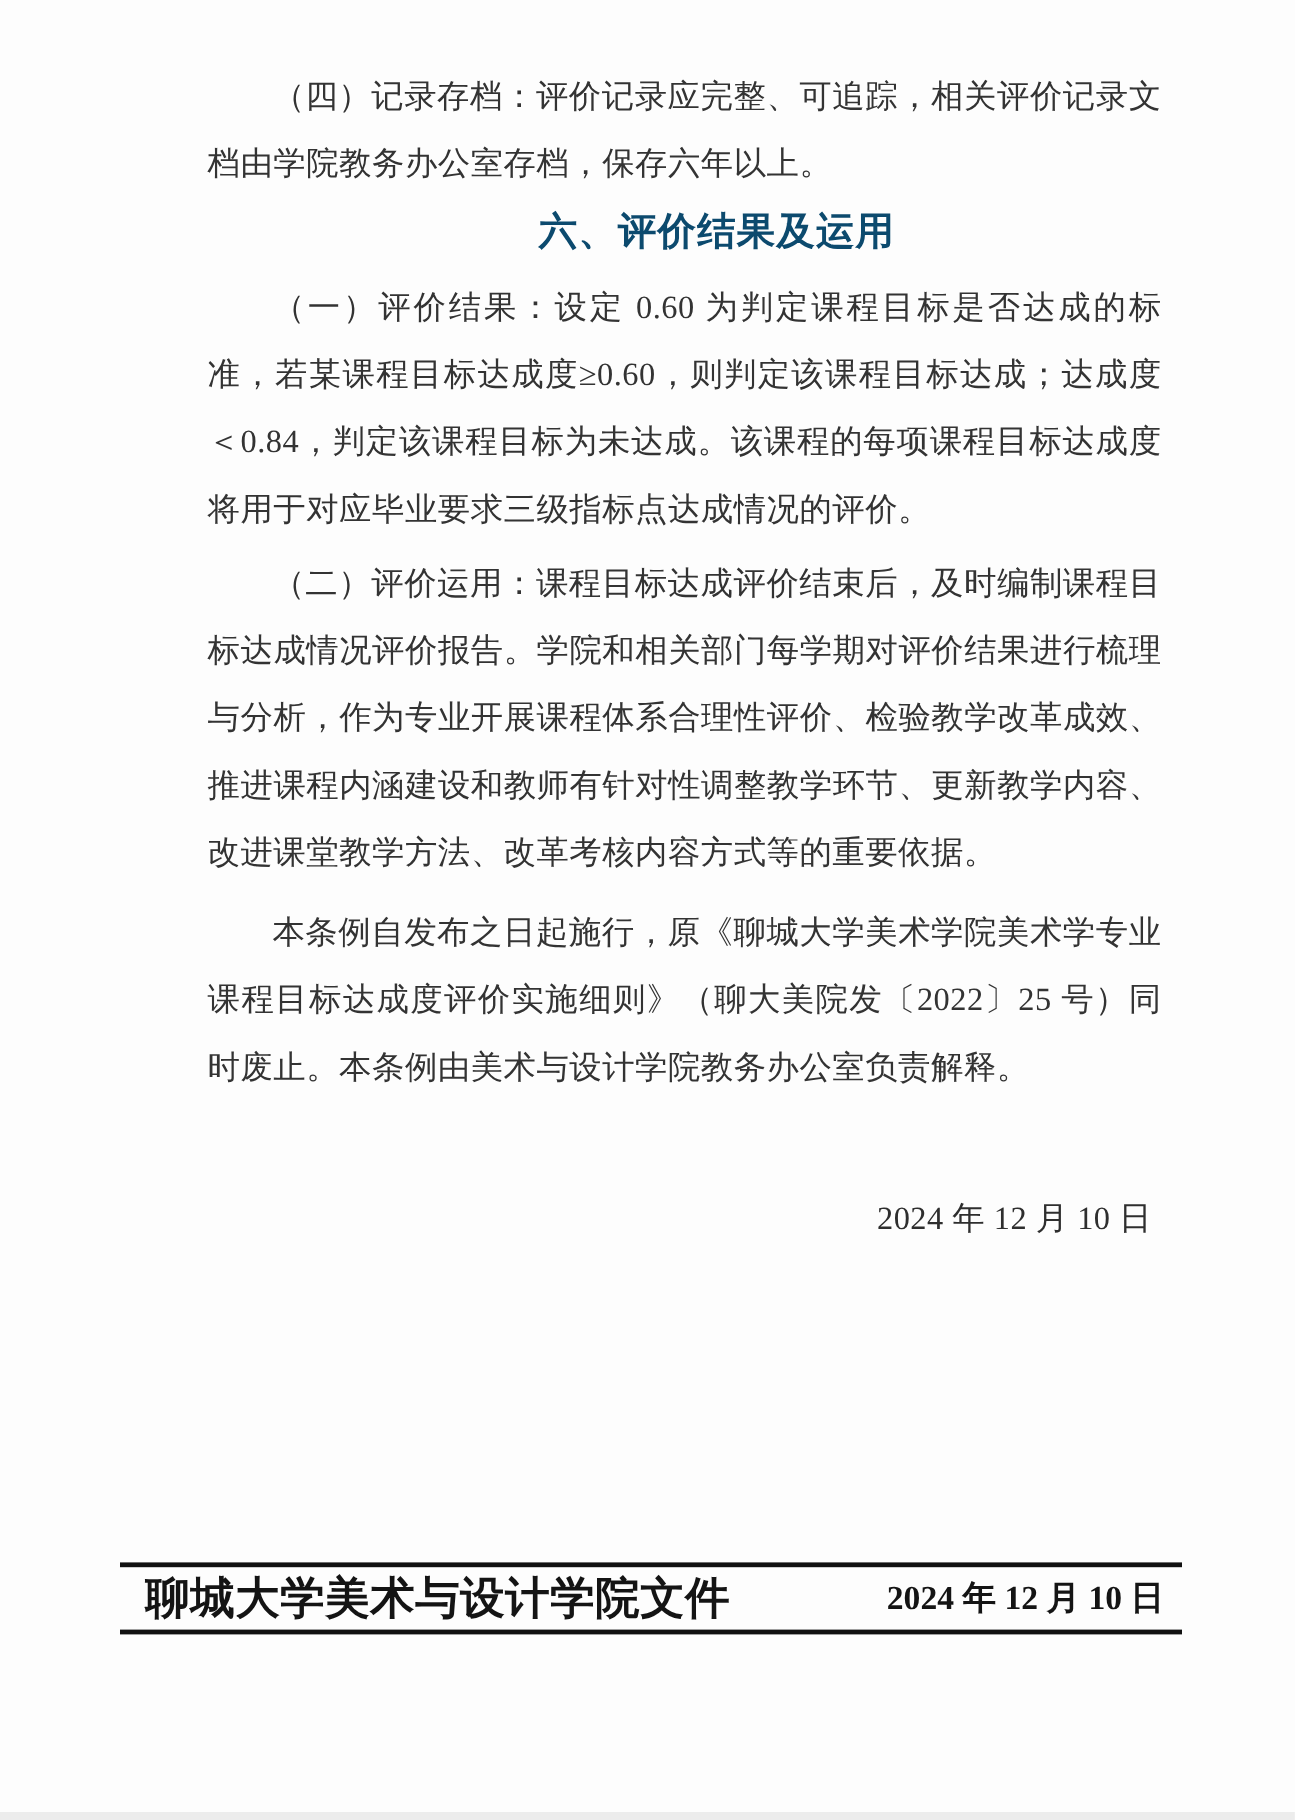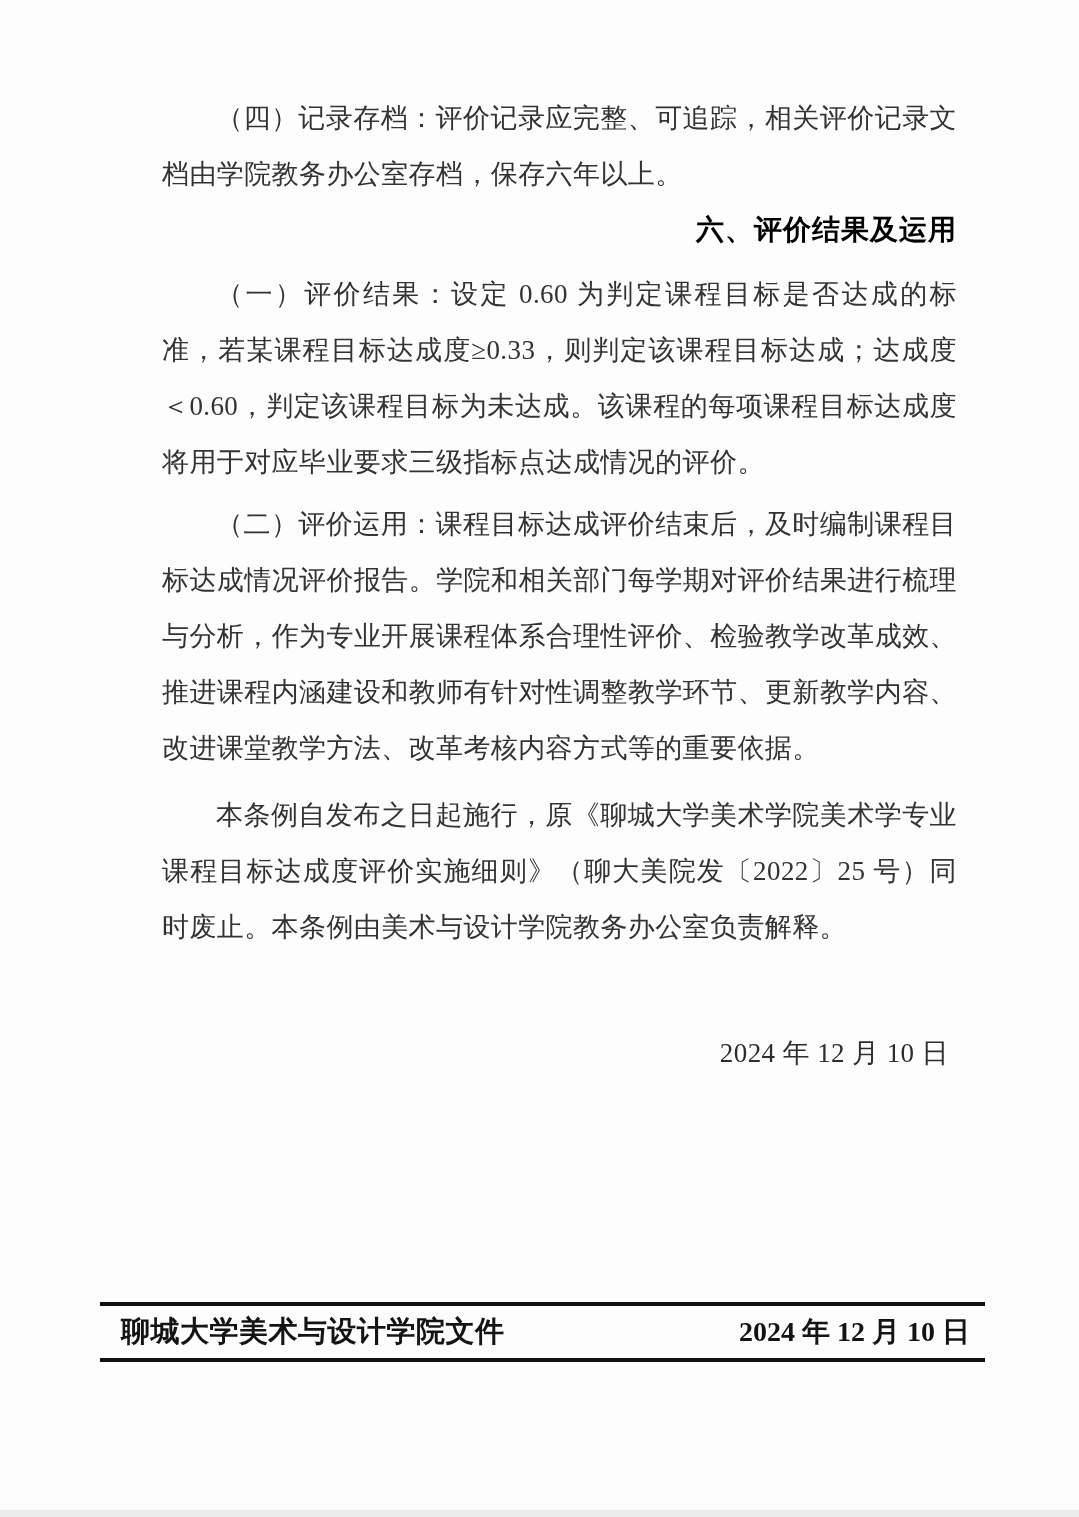--- a/index.html
+++ b/index.html
@@ -13,44 +13,44 @@
     position: relative;
     overflow: hidden;
     font-family: "Liberation Serif", serif;
   }
   .page {
     position: absolute;
     inset: 0;
   }
   .content {
     position: absolute;
-    left: 162px;
+    left: 173px;
     top: 0;
     width: 795px;
-    padding-top: 90px;
+    padding-top: 52px;
     font-size: 27px;
     line-height: 56px;
     color: #333333;
     text-align: justify;
     text-justify: inter-ideograph;
     letter-spacing: 0.4px;
   }
   .content p {
     margin: 0;
     text-indent: 54px;
   }
   .content h2 {
     margin: 0;
     font-family: "Liberation Sans", sans-serif;
     font-weight: 700;
-    font-size: 28px;
+    font-size: 32px;
     line-height: 56px;
-    color: #000000;
+    color: #0c4a6e;
     text-indent: 54px;
-    text-align: right;
+    text-align: center;
     letter-spacing: 1px;
   }
   .para-eval-result { margin-top: 8px !important; }
   .para-eval-use    { margin-top: 6px !important; }
   .heading-seven    { margin-top: 11px !important; }
   .para-appendix    { margin-top: 11px !important; }
   .signature {
     margin-top: 70px;
     text-align: right;
     padding-right: 8px;
@@ -68,21 +68,21 @@
     border-bottom: 4px solid #111111;
     box-sizing: content-box;
     display: flex;
     align-items: center;
     justify-content: space-between;
     padding: 0;
   }
   .footer-title {
     font-family: "Liberation Sans", sans-serif;
     font-weight: 700;
-    font-size: 29px;
+    font-size: 37px;
     color: #141414;
     margin-left: 21px;
     letter-spacing: 0.5px;
   }
   .footer-date {
     font-family: "Liberation Serif", serif;
     font-weight: 700;
     font-size: 28px;
     color: #141414;
     margin-right: 15px;
@@ -99,21 +99,21 @@
 </head>
 <body>
 
 <div class="page">
 
   <div class="content">
     <p>（四）记录存档：评价记录应完整、可追踪，相关评价记录文档由学院教务办公室存档，保存六年以上。</p>
 
     <h2>六、评价结果及运用</h2>
 
-    <p class="para-eval-result">（一）评价结果：设定 0.60 为判定课程目标是否达成的标准，若某课程目标达成度≥0.33，则判定该课程目标达成；达成度＜0.60，判定该课程目标为未达成。该课程的每项课程目标达成度将用于对应毕业要求三级指标点达成情况的评价。</p>
+    <p class="para-eval-result">（一）评价结果：设定 0.60 为判定课程目标是否达成的标准，若某课程目标达成度≥0.60，则判定该课程目标达成；达成度＜0.84，判定该课程目标为未达成。该课程的每项课程目标达成度将用于对应毕业要求三级指标点达成情况的评价。</p>
 
     <p class="para-eval-use">（二）评价运用：课程目标达成评价结束后，及时编制课程目标达成情况评价报告。学院和相关部门每学期对评价结果进行梳理与分析，作为专业开展课程体系合理性评价、检验教学改革成效、推进课程内涵建设和教师有针对性调整教学环节、更新教学内容、改进课堂教学方法、改革考核内容方式等的重要依据。</p>
 
 
     <p class="para-appendix">本条例自发布之日起施行，原《聊城大学美术学院美术学专业课程目标达成度评价实施细则》（聊大美院发〔2022〕25 号）同时废止。本条例由美术与设计学院教务办公室负责解释。</p>
 
     <div class="signature">
       <div>2024 年 12 月 10 日</div>
     </div>
   </div>

